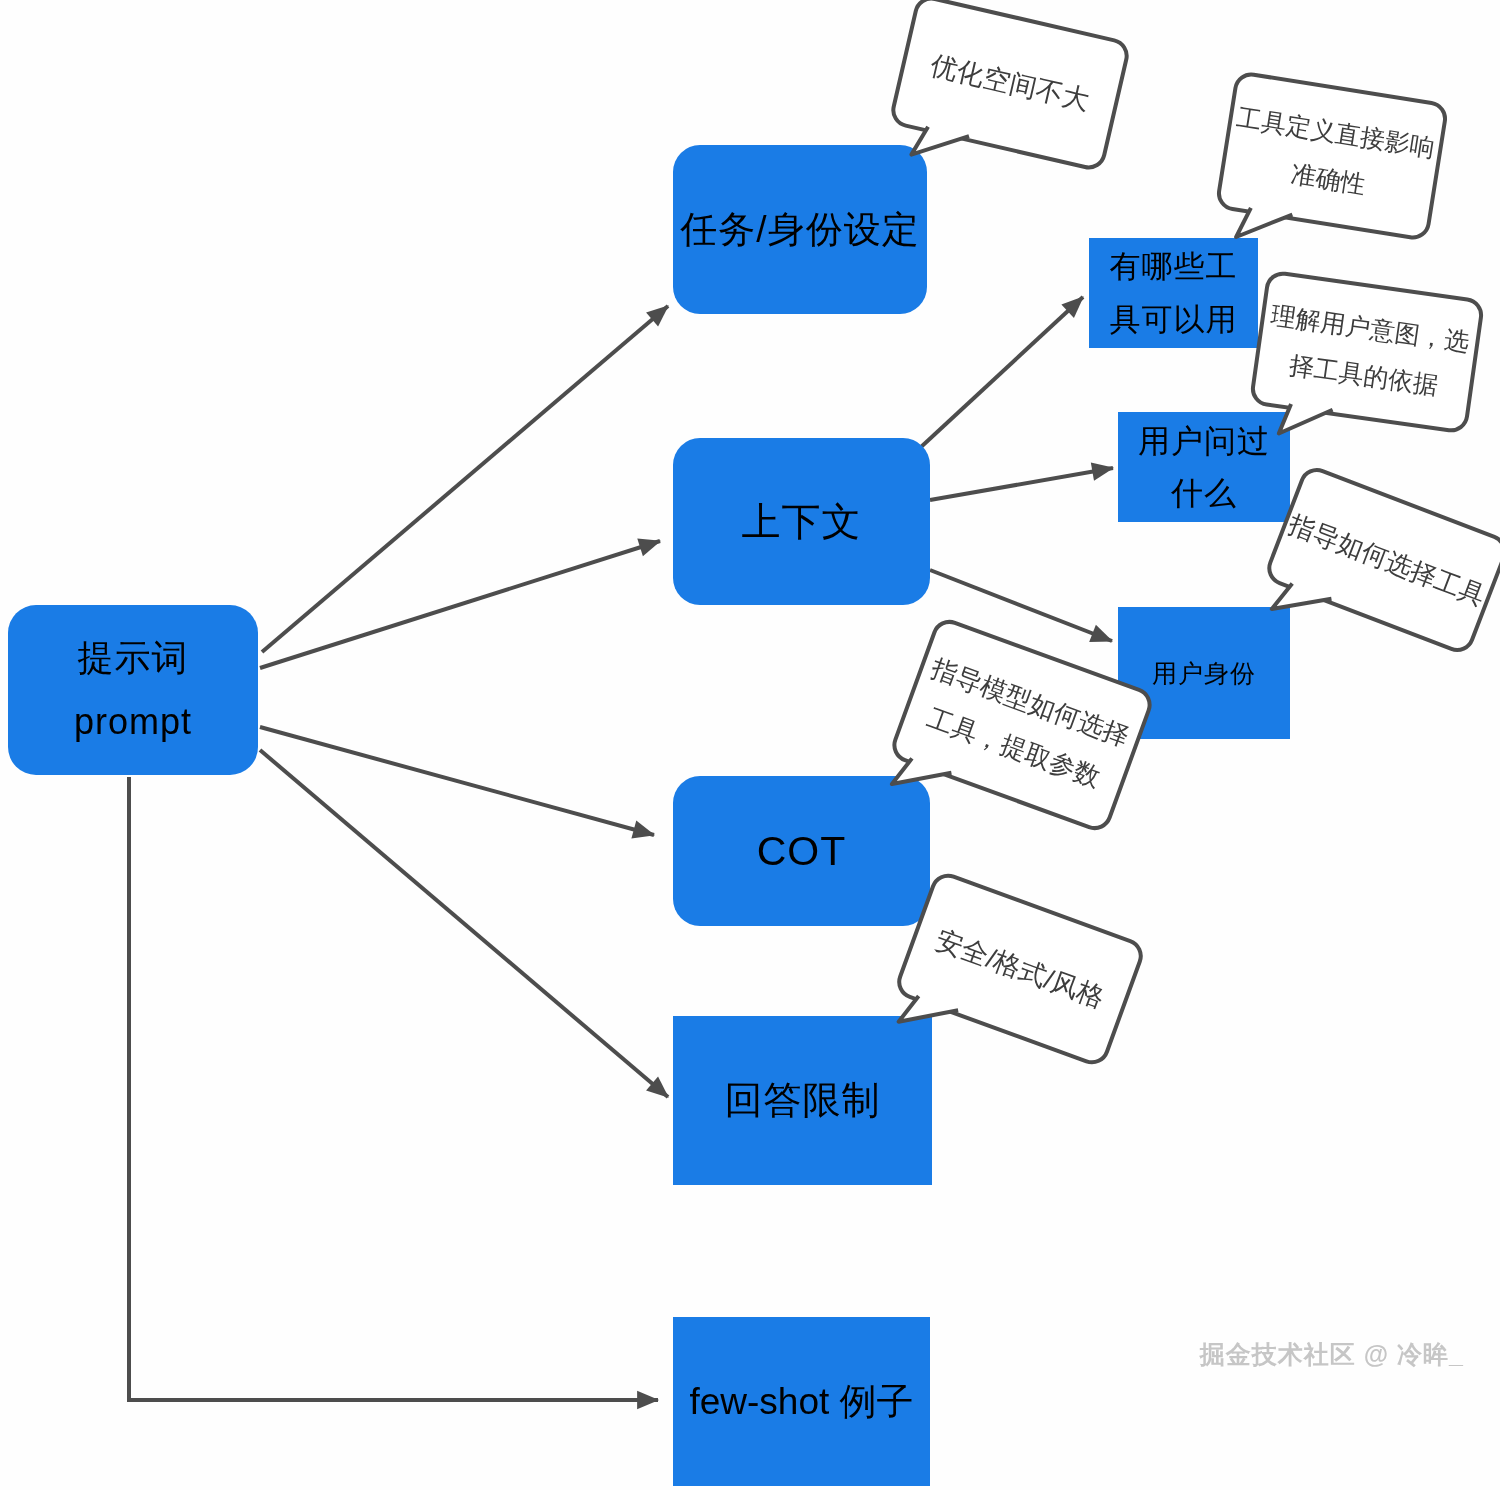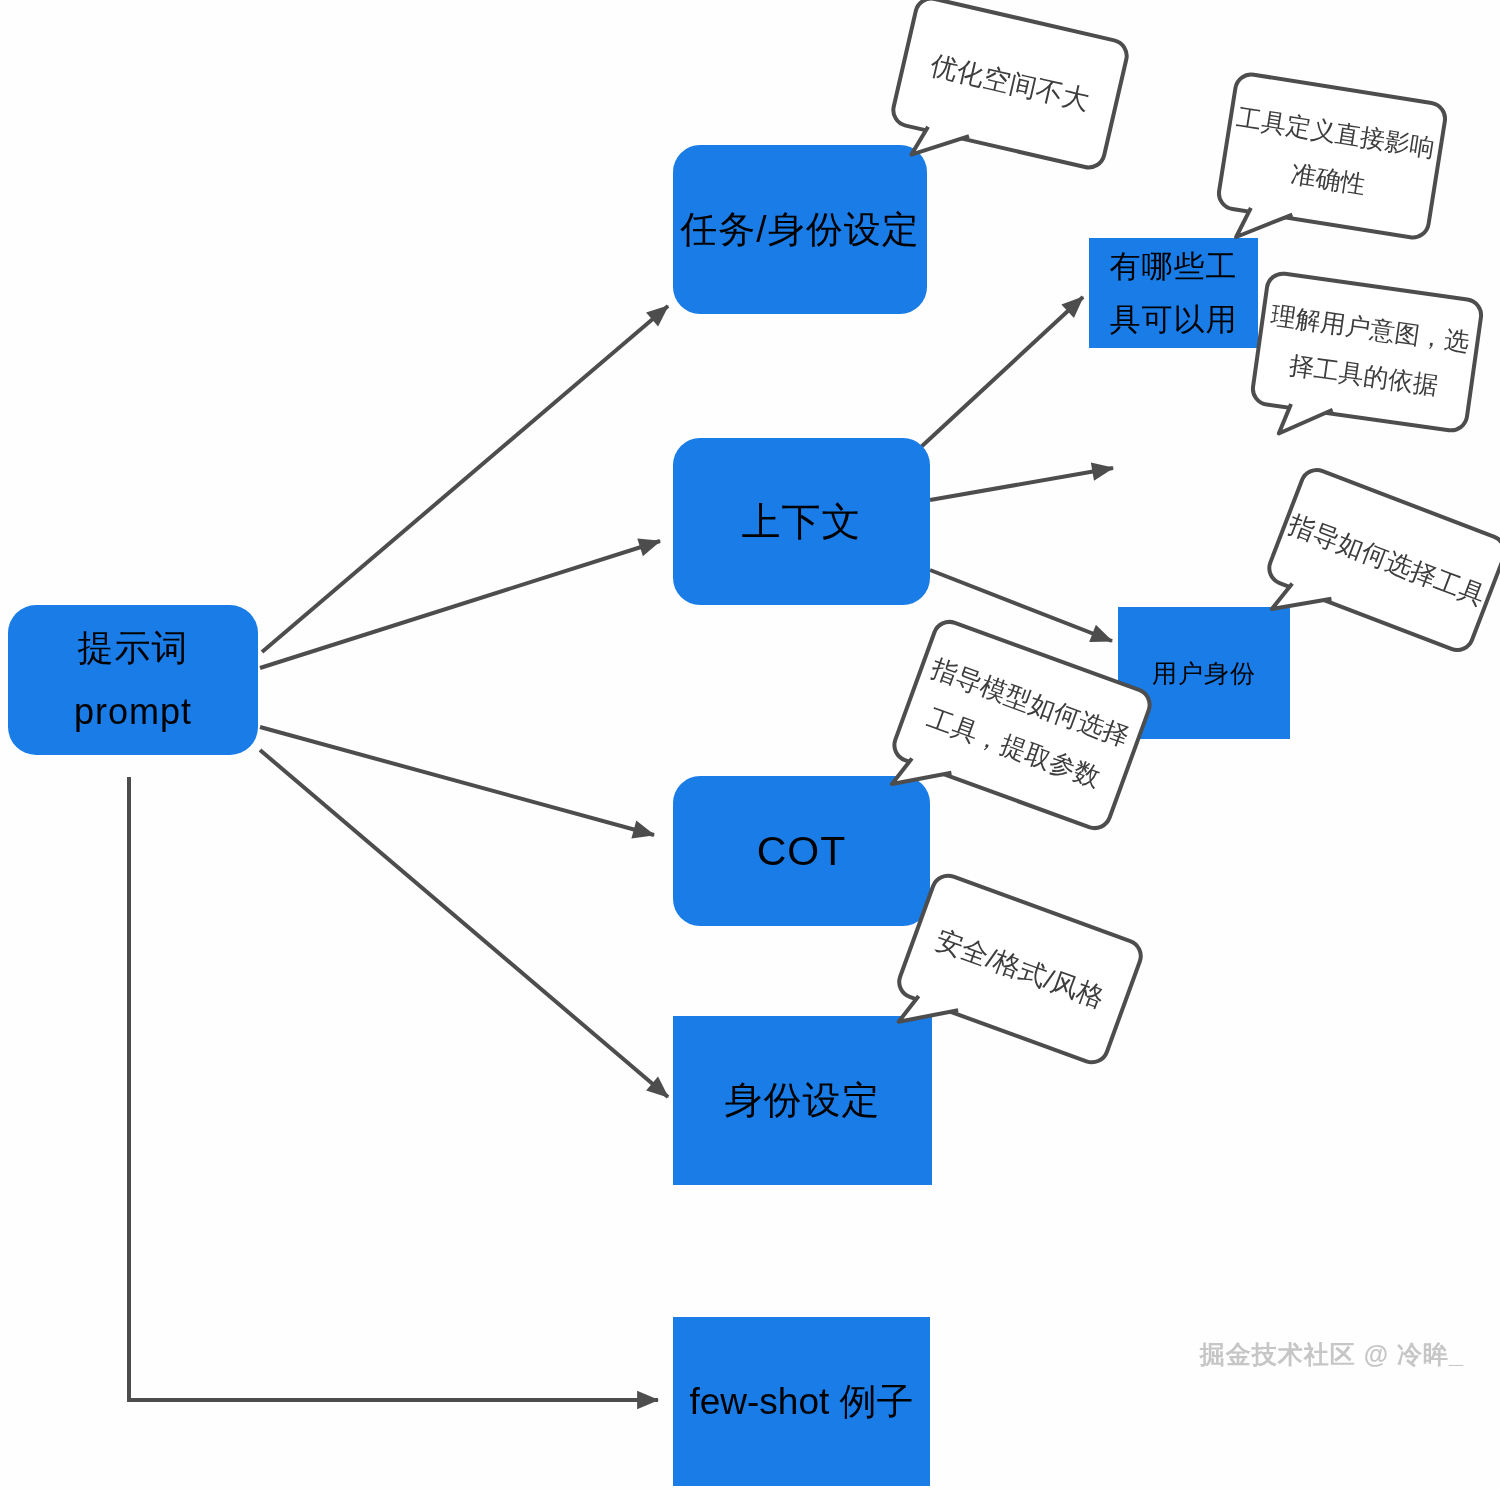--- a/index.html
+++ b/index.html
@@ -46,49 +46,53 @@
       <line x1="260" y1="668" x2="660" y2="541" marker-end="url(#arrow)"></line>
       <line x1="260" y1="727" x2="654" y2="835" marker-end="url(#arrow)"></line>
       <line x1="260" y1="750" x2="668" y2="1097" marker-end="url(#arrow)"></line>
       <path d="M129,777 L129,1400 L658,1400" marker-end="url(#arrow)"></path>
       <line x1="921" y1="447" x2="1083" y2="297" marker-end="url(#arrow)"></line>
       <line x1="930" y1="500" x2="1113" y2="468" marker-end="url(#arrow)"></line>
       <line x1="930" y1="570" x2="1112" y2="641" marker-end="url(#arrow)"></line>
     </g>
   </svg>
 
-  <div class="node rounded" style="left:8px;top:605px;width:250px;height:150px;font-size:36px;line-height:64px;border-radius:28px;">
+  <div class="node rounded" style="left:8px;top:605px;width:250px;height:170px;font-size:36px;line-height:64px;border-radius:28px;">
     <span class="nline">提示词</span>
     <span class="nline">prompt</span>
   </div>
 
   <div class="node rounded" style="left:673px;top:145px;width:254px;height:169px;font-size:37px;">
     <span class="nline">任务/身份设定</span>
   </div>
 
   <div class="node" style="left:1089px;top:238px;width:169px;height:110px;font-size:31px;line-height:53px;">
     <span class="nline">有哪些工</span>
     <span class="nline">具可以用</span>
   </div>
 
   <div class="node rounded" style="left:673px;top:438px;width:257px;height:167px;font-size:39px;">
     <span class="nline">上下文</span>
   </div>
 
+  <div class="node" style="left:1118px;top:412px;width:172px;height:110px;font-size:32px;line-height:52px;">
+    <span class="nline">用户问过</span>
+    <span class="nline">什么</span>
+  </div>
 
   <div class="node" style="left:1118px;top:607px;width:172px;height:132px;font-size:25px;font-family:Liberation Mono, monospace;">
     <span class="nline">用户身份</span>
   </div>
 
   <div class="node rounded" style="left:673px;top:776px;width:257px;height:150px;font-size:41px;">
     <span class="nline">COT</span>
   </div>
 
   <div class="node" style="left:673px;top:1016px;width:259px;height:169px;font-size:38px;">
-    <span class="nline">身份设定</span>
+    <span class="nline">回答限制</span>
   </div>
 
   <div class="node" style="left:673px;top:1317px;width:257px;height:169px;font-size:37px;letter-spacing:0;">
     <span class="nline">few-shot 例子</span>
   </div>
 
   <div class="bubble" style="left:900px;top:16px;width:212px;height:126px;transform:rotate(13deg);font-size:27px;">
     <span class="bline">优化空间不大</span>
     <svg class="tail" style="left:24px;" viewBox="0 0 62 38">
       <path d="M12 3 L2 34 L54 3"></path>

